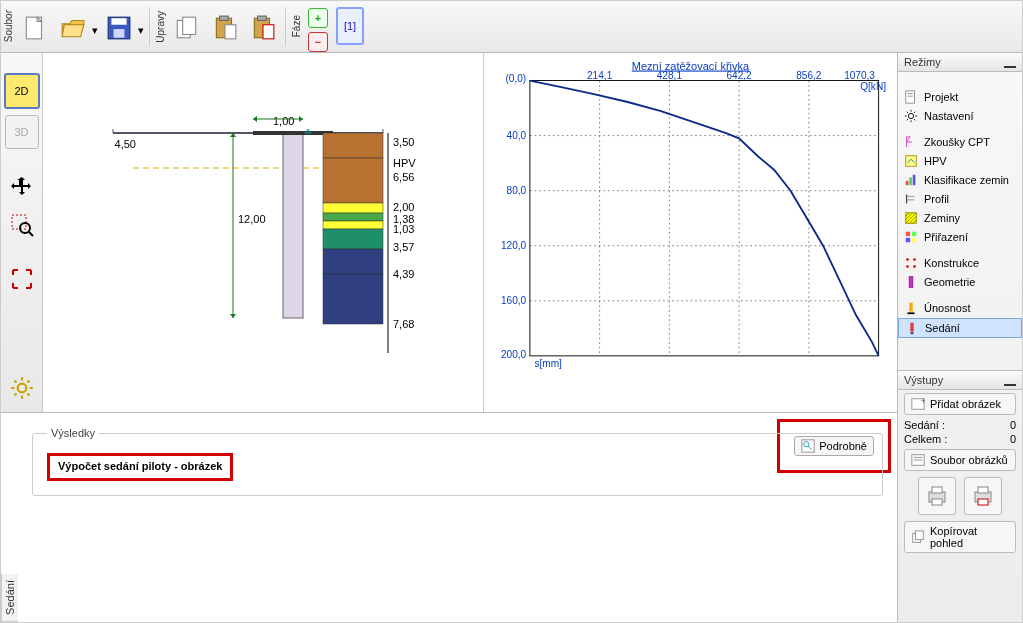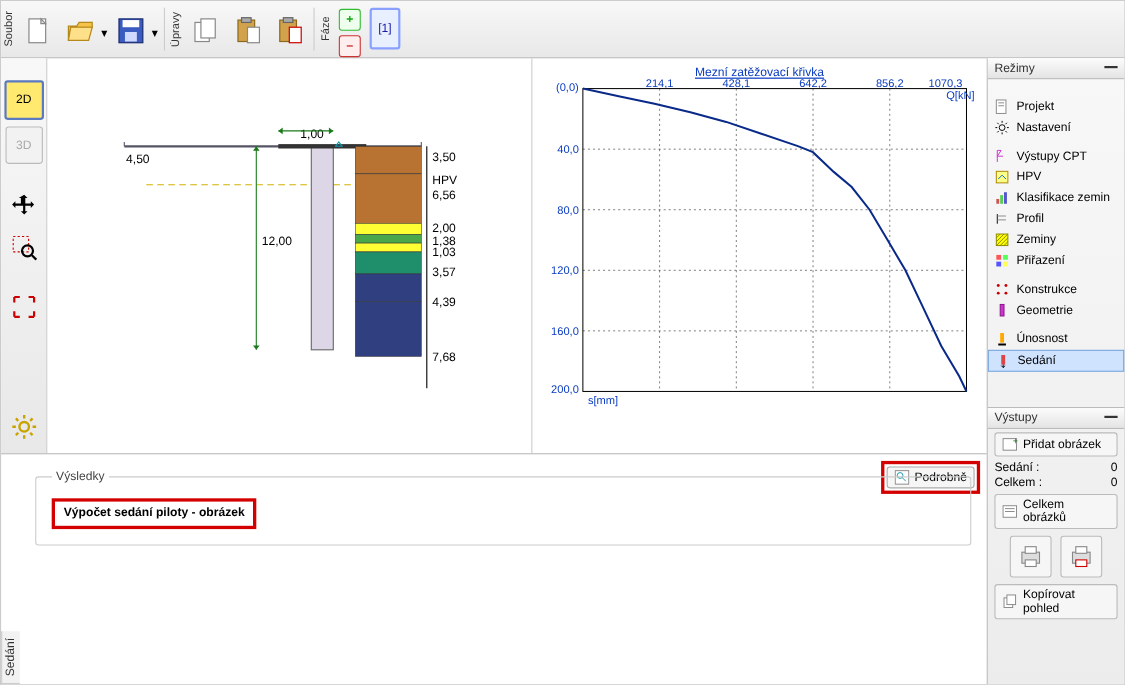--- a/index.html
+++ b/index.html
@@ -14,35 +14,35 @@
 .badge-1{display:inline-block;width:24px;height:34px;border:2px solid #8aa0ff;border-radius:3px;color:#1a1aaa;text-align:center;line-height:34px;margin-top:6px;background:#e8efff}
 .leftbar{grid-column:1;grid-row:2;display:flex;flex-direction:column;align-items:center;gap:6px;padding-top:20px;border-right:1px solid #ccc;background:linear-gradient(#f8f8f8,#e8e8e8)}
 .lb-btn{width:32px;height:32px;display:flex;align-items:center;justify-content:center;border:1px solid #bbb;border-radius:3px;background:#f2f2f2;cursor:pointer}
 .lb-btn.active{background:#ffe96e;border:2px solid #5b7abf}
 .lb-gear{margin-top:auto;margin-bottom:8px}
 .main{grid-column:2;grid-row:2;display:flex}
 .drawing{width:440px;position:relative;border-right:1px solid #ccc}
 .chart-pane{flex:1;position:relative}
 .right{grid-column:3;grid-row:2/4;display:flex;flex-direction:column;border-left:1px solid #bbb;background:linear-gradient(#f8f8f8,#ececec)}
 .bottom{grid-column:1/3;grid-row:3;display:flex;border-top:1px solid #bbb;position:relative}
-.panel-hd{display:flex;align-items:flex-start;justify-content:space-between;background:linear-gradient(#fcfcfc,#e4e4e4);border-bottom:1px solid #bbb;padding:3px 6px;font-size:11px;color:#333}
+.panel-hd{display:flex;align-items:flex-end;justify-content:space-between;background:linear-gradient(#fcfcfc,#e4e4e4);border-bottom:1px solid #bbb;padding:3px 6px;font-size:11px;color:#333}
 .panel-hd .min{width:12px;height:4px;border-bottom:2px solid #333}
 .tree{padding:16px 0;display:flex;flex-direction:column;gap:1px}
 .tree-item{display:flex;align-items:center;gap:6px;padding:2px 6px;cursor:pointer}
 .tree-item.selected{background:#cfe3ff;border:1px solid #7aa7e0}
 .ti-ico{width:14px;height:14px;flex:none}
 .outputs{border-top:1px solid #bbb;margin-top:16px}
 .ob-row{display:flex;justify-content:space-between;padding:1px 6px}
 .ob-btn{display:flex;align-items:center;gap:5px;border:1px solid #bbb;background:#f6f6f6;padding:3px 6px;margin:3px 6px;border-radius:3px;cursor:pointer}
 .ob-two{display:flex;gap:8px;justify-content:center;margin:6px 0}
 .print{width:36px;height:36px;border:1px solid #bbb;border-radius:3px;background:#f6f6f6;display:flex;align-items:center;justify-content:center}
 fieldset.results{margin:14px;border:1px solid #ccc;border-radius:3px;padding:14px;position:relative}
 fieldset.results legend{font-size:11px;color:#444;padding:0 4px}
 .hl{border:3px solid #d40000;padding:4px 8px 6px;display:inline-block}
-.podrobne{position:absolute;top:6px;right:6px;border:3px solid #d40000;padding:2px}
+.podrobne{position:absolute;top:6px;right:6px;border:3px solid #d40000;padding:14px}
 .podrobne-in{display:flex;align-items:center;gap:4px;border:1px solid #aaa;background:#f6f6f6;padding:2px 6px;border-radius:3px}
 .btm-tab{writing-mode:vertical-lr;transform:rotate(180deg);padding:6px 2px;align-self:flex-end;background:#f2f2f2;border:1px solid #ccc;border-bottom:none;border-left:none;font-size:11px;color:#333;margin-top:auto}
 
 .dr-svg{position:absolute;inset:0}
 .chart-svg{position:absolute;inset:0}
 .axis-tick{font-size:11px;fill:#0a3cc2}
 .chart-title{font-size:12px;fill:#0a3cc2;text-decoration:underline}
 .seg-lbl{font-size:11px;fill:#000}
 </style>
 </head>
@@ -244,21 +244,21 @@
             <circle cx="8" cy="8" r="3" fill="none" stroke="#000"></circle>
             <path d="M8 1v2M8 13v2M1 8h2M13 8h2M3 3l1.5 1.5M11.5 11.5L13 13M13 3l-1.5 1.5M4.5 11.5L3 13" stroke="#000"></path>
           </svg>
           <span>Nastavení</span>
         </div>
         <div style="height: 6px;"></div>
         <div class="tree-item">
           <svg class="ti-ico" viewBox="0 0 16 16">
             <path d="M3 2v12M3 2h4l-4 6h6" fill="none" stroke="#c3c"></path>
           </svg>
-          <span>Výstupy CPT</span>
+          <span>Zkoušky CPT</span>
         </div>
         <div class="tree-item">
           <svg class="ti-ico" viewBox="0 0 16 16">
             <rect x="2" y="2" width="12" height="12" fill="#ff8" stroke="#a80"></rect>
             <path d="M4 10l4-4 4 4" fill="none" stroke="#06c"></path>
           </svg>
           <span>HPV</span>
         </div>
         <div class="tree-item">
           <svg class="ti-ico" viewBox="0 0 16 16">
@@ -344,21 +344,21 @@
     <div class="ob-row">
           <span>Celkem :</span>
           <span>0</span>
         </div>
     <div class="ob-btn">
       <svg class="ti-ico" viewBox="0 0 16 16">
             <rect x="1" y="2" width="14" height="12" fill="#fff" stroke="#888"></rect>
             <line x1="3" y1="5" x2="13" y2="5" stroke="#888"></line>
             <line x1="3" y1="8" x2="13" y2="8" stroke="#888"></line>
           </svg>
-      <span>Celkem obrázků</span>
+      <span>Soubor obrázků</span>
     </div>
     <div class="ob-two">
       <div class="print">
             <svg width="24" height="24" viewBox="0 0 24 24">
               <rect x="4" y="8" width="16" height="10" fill="#ddd" stroke="#888"></rect>
               <rect x="7" y="3" width="10" height="6" fill="#fff" stroke="#888"></rect>
               <rect x="7" y="15" width="10" height="6" fill="#fff" stroke="#888"></rect>
             </svg>
           </div>
       <div class="print">

